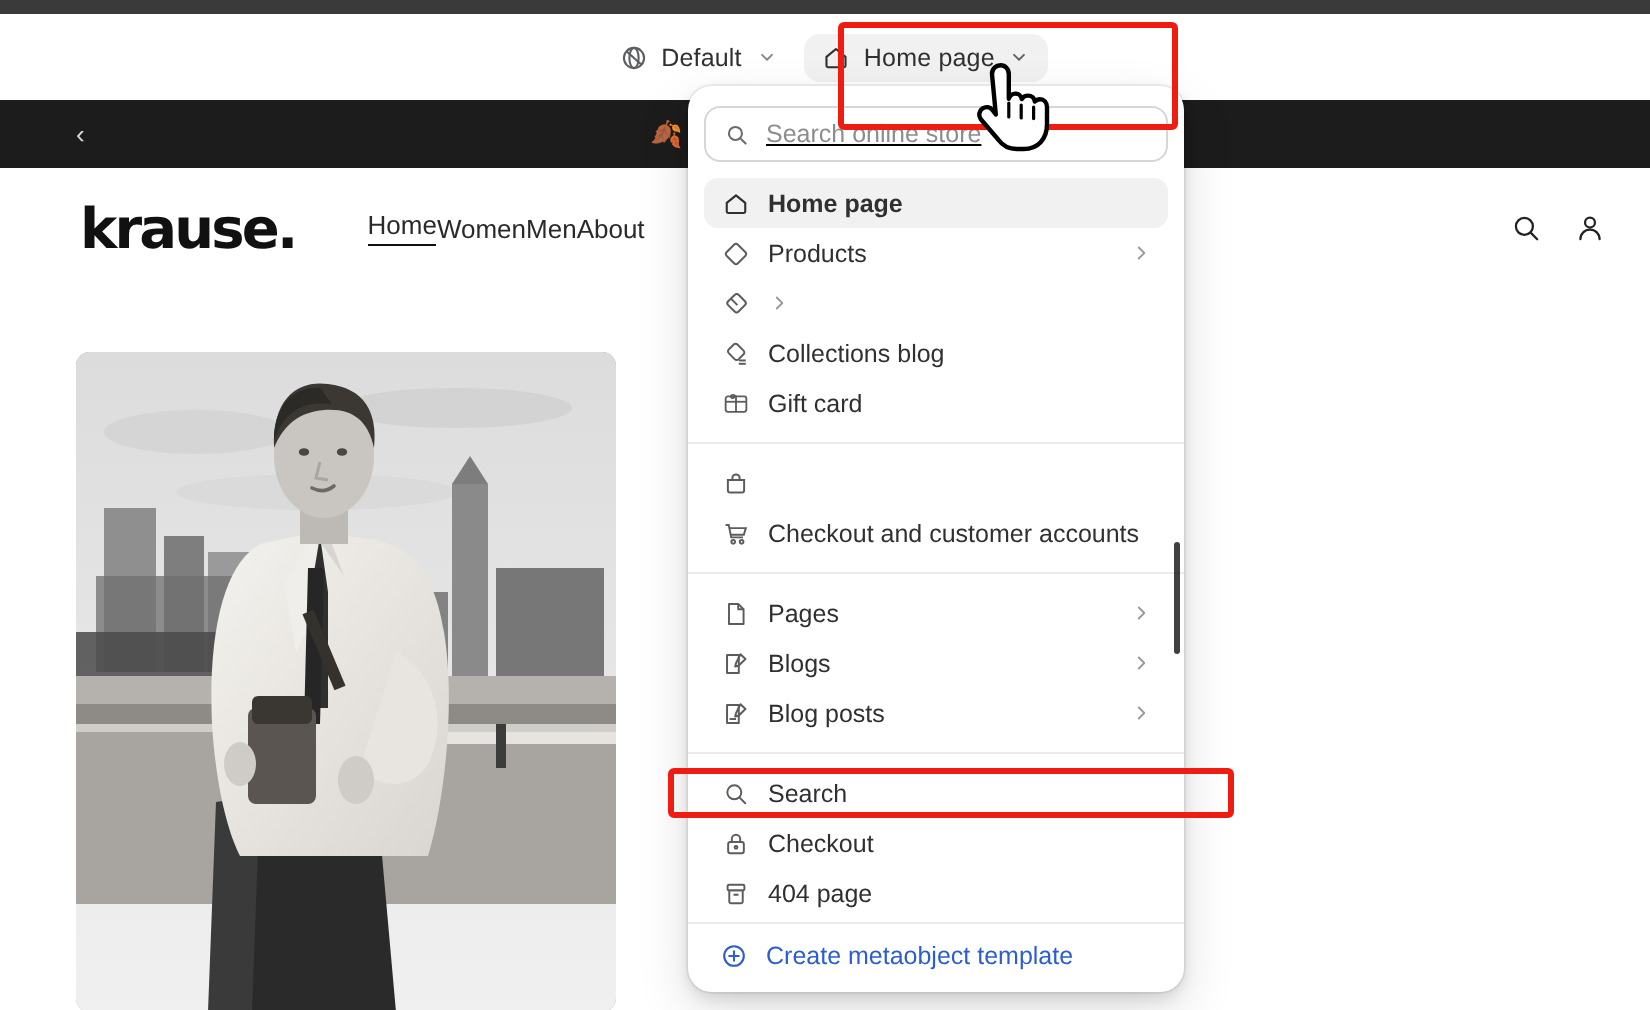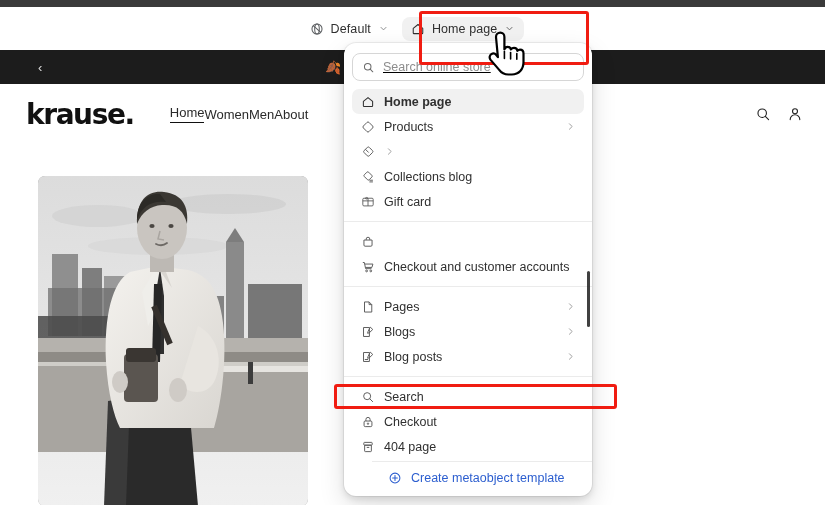--- a/index.html
+++ b/index.html
@@ -61,21 +61,21 @@
     font-size: 13px; color: #d8d8d8; line-height: 1;
   }
   .announce .emoji {
     position: absolute; left: 325px; top: 50%;
     transform: translateY(-50%);
     font-size: 13px;
   }
   .store-header {
     height: 60px;
     display: flex; align-items: center;
-    padding: 0 26px;
+    padding: 0 40px;
     background: #ffffff;
     position: relative;
   }
   .brand {
     font-family: "DejaVu Sans", sans-serif;
     font-weight: 900;
     font-size: 28px;
     letter-spacing: -1.4px;
     color: #111111;
   }
@@ -163,21 +163,20 @@
   .dd-item .txt { flex: 1; white-space: nowrap; overflow: hidden; }
   .dd-item .caret { opacity: .62; flex: 0 0 auto; }
 
   .dd-footer {
     border-top: 1px solid #ebebeb;
     padding: 9px 16px 11px 16px;
     display: flex; align-items: center; gap: 9px;
     font-size: 12.5px;
     color: #2c5ecf;
     cursor: pointer;
-    margin-left: 28px;
   }
 
   
   .dd-scroll {
     position: absolute; right: 2px; top: 228px;
     width: 3px; height: 56px;
     background: #1f1f1f;
     border-radius: 2px;
     opacity: .85;
   }

